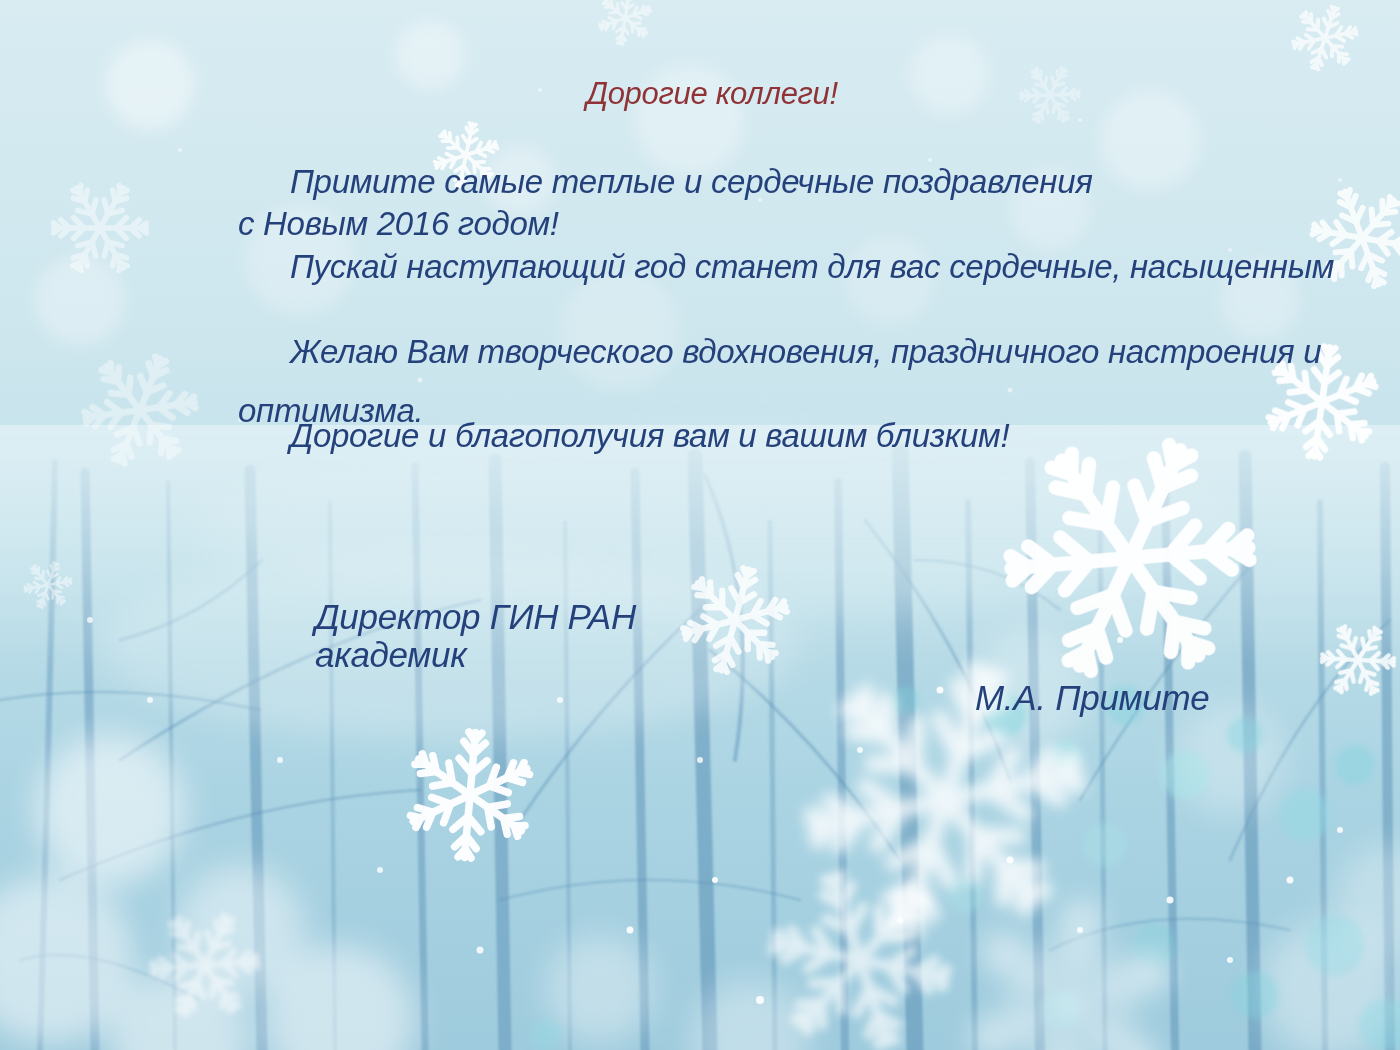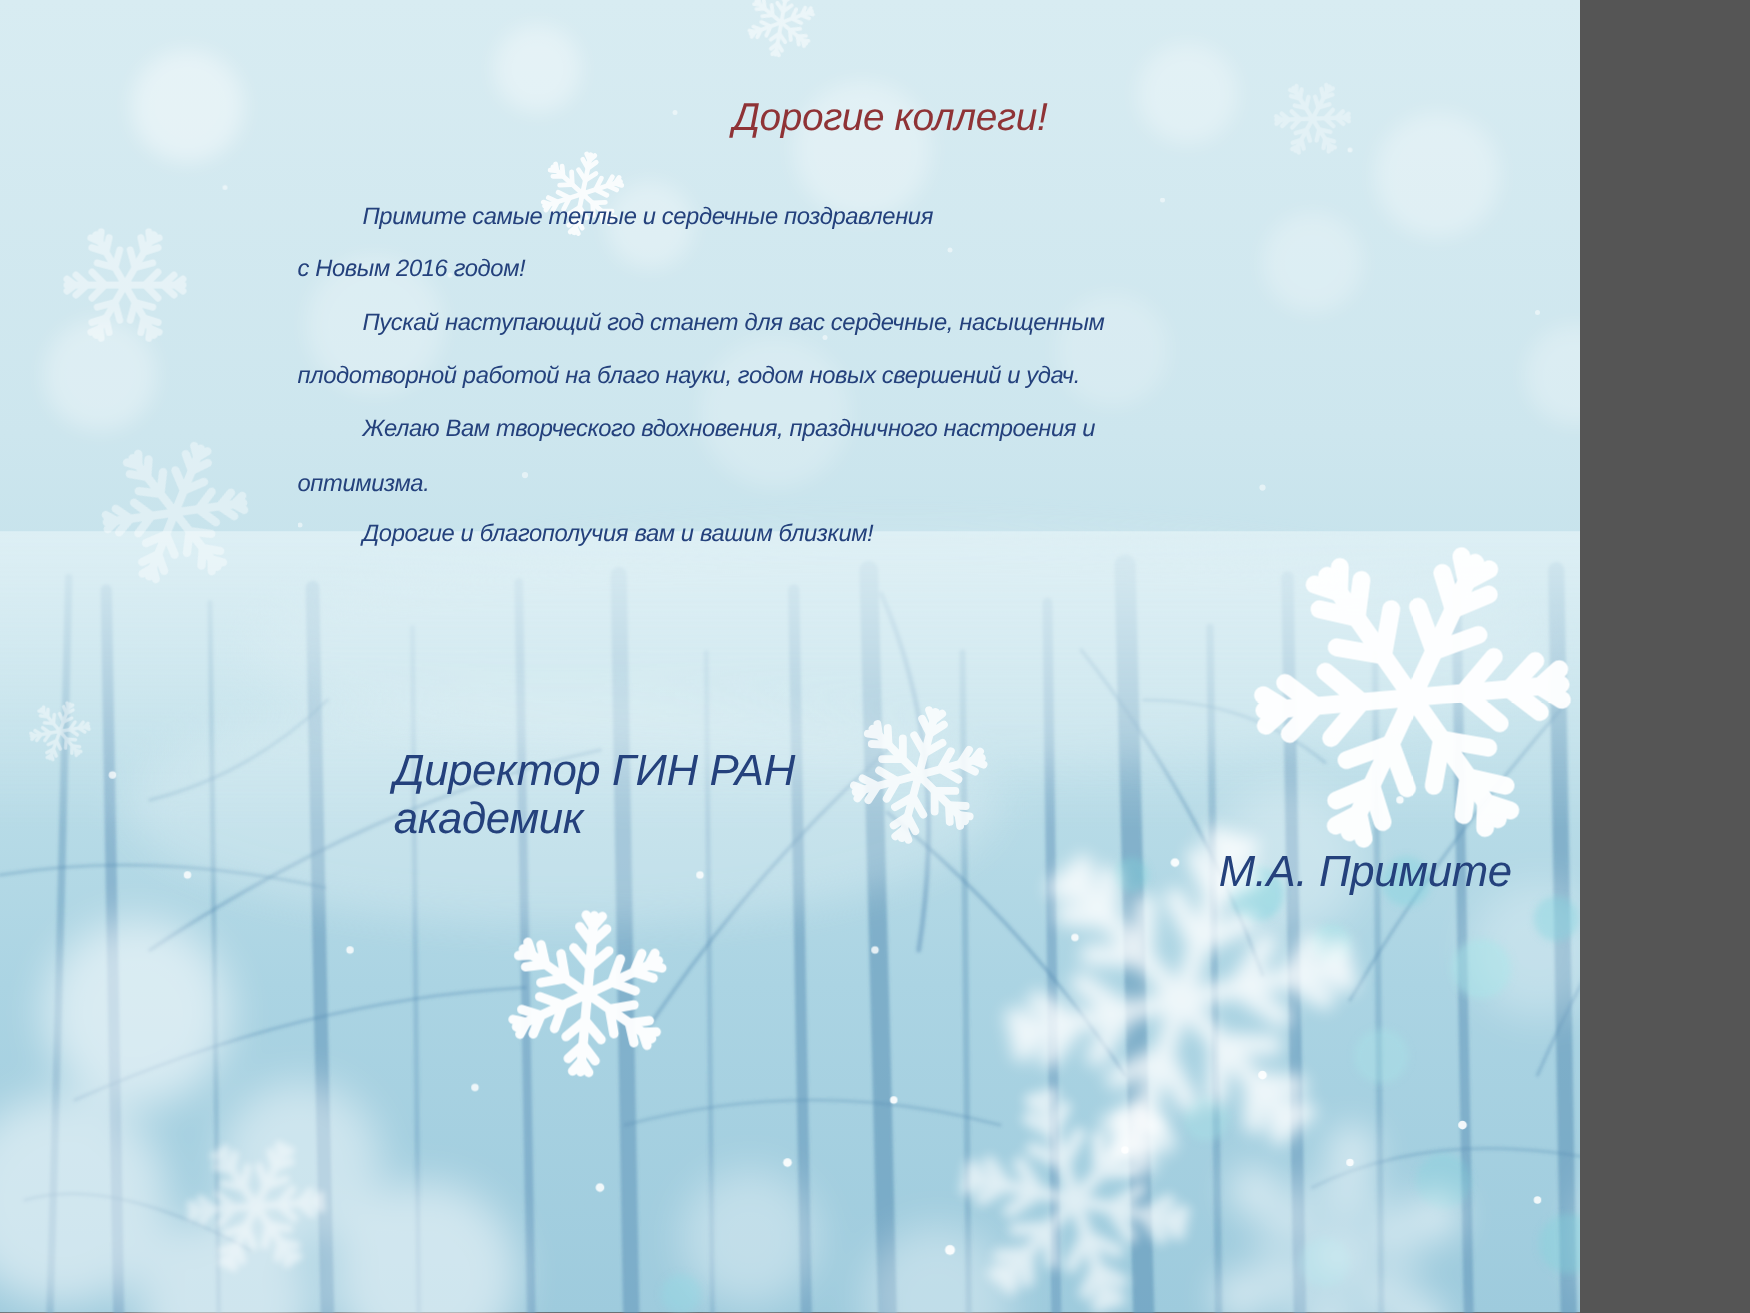--- a/index.html
+++ b/index.html
@@ -1,39 +1,39 @@
 <!DOCTYPE html>
 <html style="--heading-color: #8f3336; --body-color: #24417c; --background-top: #d8ecf2; --background-bottom: #9ecbdd; --tree-color: #5a8fb5; --sparkle-teal: #7fd4de; --snowflake-white: #ffffff;"><head>
 <meta charset="utf-8">
 <style>
   html,body{margin:0;padding:0;background:#555;}
   .slide{
     position:relative;
-    width:1264px;height:1050px;
+    width:1400px;height:1050px;
     overflow:hidden;
     font-family:"Liberation Sans", sans-serif;
   }
   .bg{position:absolute;left:0;top:0;width:1400px;height:1050px;display:block;}
   .txt{
     position:absolute;
     font-style:italic;
     white-space:nowrap;
     letter-spacing:-0.3px;
     color:var(--body-color,#24417c);
   }
   .heading{
     left:12px;top:76px;width:1400px;
     text-align:center;
     font-size:31px;
     color:var(--heading-color,#8f3336);
   }
-  .bodyline{font-size:19px;left:238px;}
+  .bodyline{font-size:33px;left:238px;}
   .bodyline.indent{left:290px;}
   .l0{top:163px;}.l1{top:205px;font-style:italic;}.l2{top:248px;}.l3{top:290px;}
-  .l4{top:333px;}.l5{top:377px;}.l6{top:417px;}
+  .l4{top:333px;}.l5{top:392px;}.l6{top:417px;}
   .sig{font-size:35px;}
   .sig-role{left:315px;top:597px;}
   .sig-rank{left:315px;top:635px;}
   .sig-name{left:975px;top:678px;}
 </style>
 </head>
 <body>
 
 <div class="slide">
 
@@ -225,21 +225,20 @@
       <use href="#flake" transform="translate(1070,1005) scale(1.70) rotate(8)" opacity="0.60" filter="url(#b8)"></use>
       <use href="#flake" transform="translate(205,965) scale(0.90) rotate(26)" opacity="0.50" filter="url(#b3)"></use>
     </g>
   </svg>
 
   <div class="txt heading">Дорогие коллеги!</div>
 
   <div class="txt bodyline indent l0">Примите самые теплые и сердечные поздравления</div>
   <div class="txt bodyline l1">с Новым 2016 годом!</div>
   <div class="txt bodyline indent l2">Пускай наступающий год станет для вас сердечные, насыщенным</div>
-  <div class="txt bodyline l3">плодотворной работой на благо науки, годом новых свершений и удач.</div>
   <div class="txt bodyline indent l4">Желаю Вам творческого вдохновения, праздничного настроения и</div>
   <div class="txt bodyline l5">оптимизма.</div>
   <div class="txt bodyline indent l6">Дорогие и благополучия вам и вашим близким!</div>
 
   <div class="txt sig sig-role">Директор ГИН РАН</div>
   <div class="txt sig sig-rank">академик</div>
   <div class="txt sig sig-name">М.А. Примите</div>
 
 </div>
 

